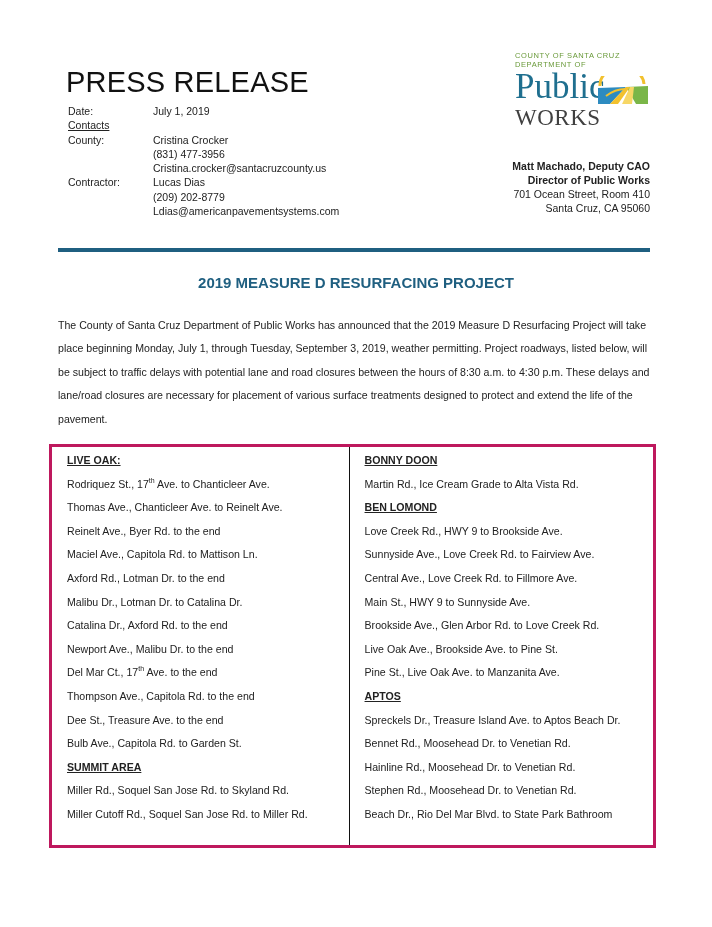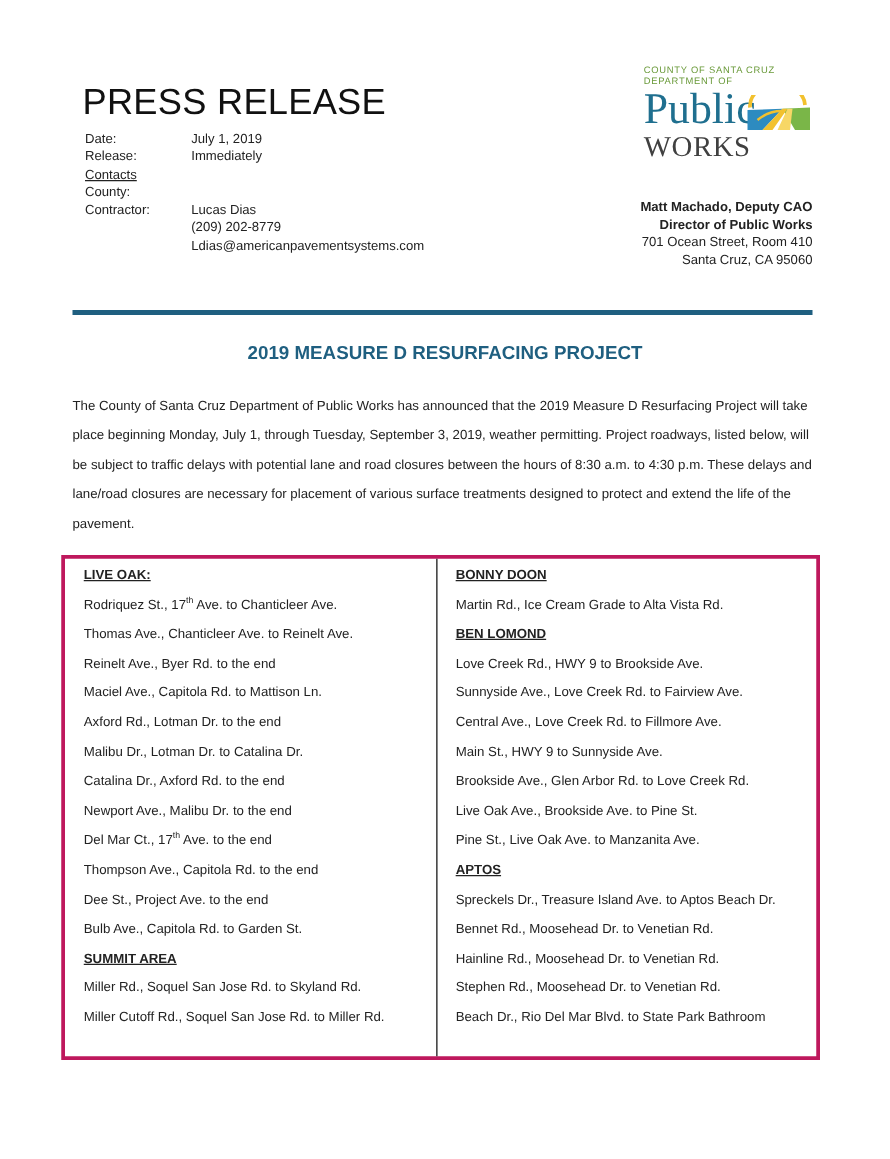--- a/index.html
+++ b/index.html
@@ -41,28 +41,29 @@
 <body>
 
 <div class="title">PRESS RELEASE</div>
 
 <div class="meta">
   <div class="meta-row">
     <span class="meta-label">Date:</span>
     <span>July 1, 2019</span>
   </div>
   <div class="meta-row">
-    <span class="meta-label">Release:</span>
-    <span>Immediately</span>
-  </div>
-  <div class="meta-row">
     <span class="meta-label u">Contacts</span>
   </div>
   <div class="meta-row">
     <span class="meta-label">County:</span>
+    <div class="meta-vals">
+      <span>Cristina Crocker</span>
+      <span>(831) 477-3956</span>
+      <span>Cristina.crocker@santacruzcounty.us</span>
+    </div>
   </div>
   <div class="meta-row">
     <span class="meta-label">Contractor:</span>
     <div class="meta-vals">
       <span>Lucas Dias</span>
       <span>(209) 202-8779</span>
       <span>Ldias@americanpavementsystems.com</span>
     </div>
   </div>
 </div>
@@ -101,21 +102,21 @@
       <div class="item"><span>Rodriquez St., 17</span><sup>th</sup><span> Ave. to Chanticleer Ave.</span></div>
       <div class="item">Thomas Ave., Chanticleer Ave. to Reinelt Ave.</div>
       <div class="item">Reinelt Ave., Byer Rd. to the end</div>
       <div class="item">Maciel Ave., Capitola Rd. to Mattison Ln.</div>
       <div class="item">Axford Rd., Lotman Dr. to the end</div>
       <div class="item">Malibu Dr., Lotman Dr. to Catalina Dr.</div>
       <div class="item">Catalina Dr., Axford Rd. to the end</div>
       <div class="item">Newport Ave., Malibu Dr. to the end</div>
       <div class="item"><span>Del Mar Ct., 17</span><sup>th</sup><span> Ave. to the end</span></div>
       <div class="item">Thompson Ave., Capitola Rd. to the end</div>
-      <div class="item">Dee St., Project Ave. to the end</div>
+      <div class="item">Dee St., Treasure Ave. to the end</div>
       <div class="item">Bulb Ave., Capitola Rd. to Garden St.</div>
       <div class="item h">SUMMIT AREA</div>
       <div class="item">Miller Rd., Soquel San Jose Rd. to Skyland Rd.</div>
       <div class="item">Miller Cutoff Rd., Soquel San Jose Rd. to Miller Rd.</div>
     </div>
   <div class="col right" id="col-right">
       <div class="item h">BONNY DOON</div>
       <div class="item">Martin Rd., Ice Cream Grade to Alta Vista Rd.</div>
       <div class="item h">BEN LOMOND</div>
       <div class="item">Love Creek Rd., HWY 9 to Brookside Ave.</div>

